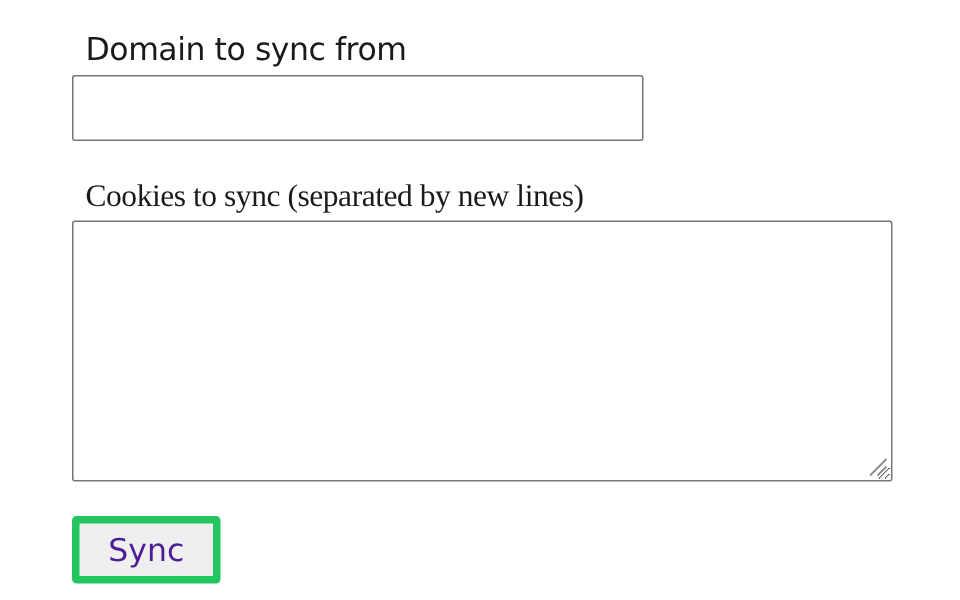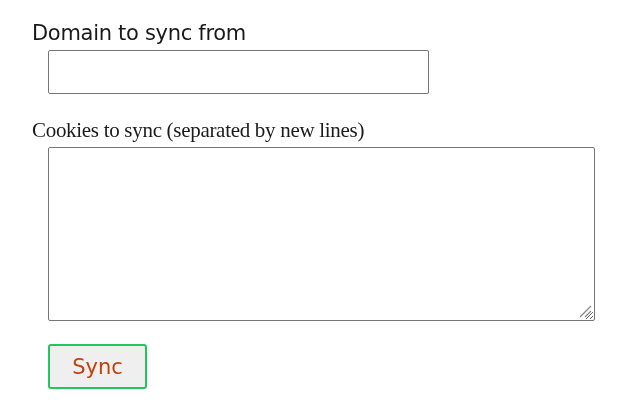--- a/index.html
+++ b/index.html
@@ -10,21 +10,21 @@
       background: #ffffff;
       overflow: hidden;
     }
     body {
       position: relative;
       font-family: "DejaVu Sans", "Liberation Sans", sans-serif;
       color: #111111;
     }
     .label {
       position: absolute;
-      left: 32px;
+      left: 57px;
       font-size: 21px;
       line-height: 26px;
       color: #1a1a1a;
       white-space: nowrap;
       letter-spacing: -0.3px;
     }
     #label-domain { top: 20px; }
     #label-cookies { top: 117px; font-family: Liberation Serif, serif; }
     .field {
       position: absolute;
@@ -59,26 +59,26 @@
       height: 16px;
       pointer-events: none;
     }
     #sync-button {
       position: absolute;
       left: 48px;
       top: 344px;
       width: 99px;
       height: 45px;
       box-sizing: border-box;
-      border: 2px solid #22c55e;
+      border: 5px solid #22c55e;
       border-radius: 3px;
       background: #efefef;
       font-family: "DejaVu Sans", "Liberation Sans", sans-serif;
       font-size: 21px;
-      color: #c2410c;
+      color: #4c1d95;
       padding: 0;
       cursor: pointer;
     }
   </style>
 </head>
 <body>
 
 <label id="label-domain" class="label" for="domain-input">Domain to sync from</label>
 
 <input id="domain-input" class="field" type="text" placeholder="" style="">

